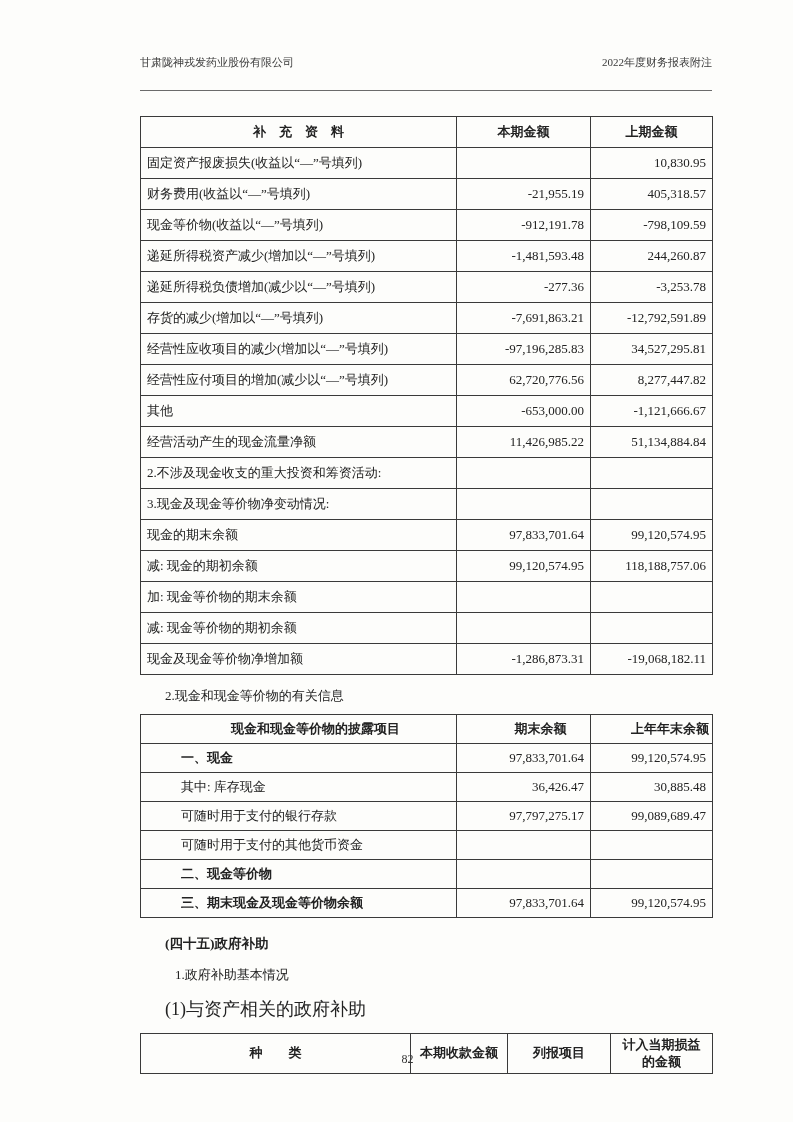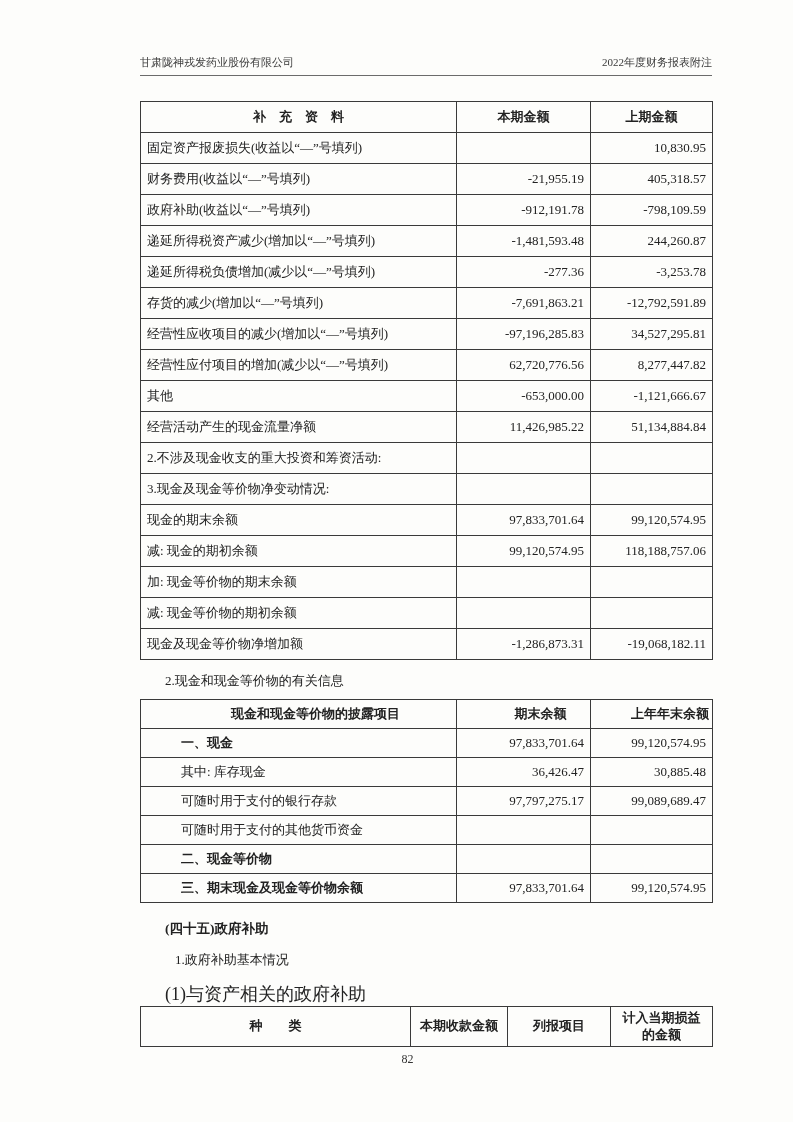--- a/index.html
+++ b/index.html
@@ -11,21 +11,21 @@
     margin: 0 auto;
     font-family: "Liberation Serif", "DejaVu Serif", serif;
     color: #222;
     overflow: hidden;
   }
   .content { position: absolute; left: 140px; top: 55px; width: 572px; }
 
   .header {
     display: flex; justify-content: space-between; align-items: flex-end;
     font-size: 11px; color: #3a3a3a;
-    padding-bottom: 5px; border-bottom: 1.5px solid #6b6b6b;
+    padding-bottom: 20px; border-bottom: 1.5px solid #6b6b6b;
   }
 
   table.tbl { border-collapse: collapse; width: 100%; table-layout: fixed; }
   .tbl th, .tbl td {
     border: 1px solid #3a3a3a;
     padding: 0 6px;
     font-size: 13px;
     overflow: hidden;
     white-space: nowrap;
     vertical-align: middle;
@@ -43,21 +43,21 @@
   .indent-1 { padding-left: 30px; }
   .indent-2 { padding-left: 47px; }
   .indent-3 { padding-left: 66px; }
   .bold { font-weight: bold; }
 
   .note  { margin: 12px 0 0 25px; font-size: 13px; }
   .sub-heading { margin: 17px 0 0 25px; font-size: 13.5px; font-weight: bold; }
   .sub-line-a  { margin: 13px 0 0 35px; font-size: 13px; }
   .sub-line-b  { margin: 13px 0 0 25px; font-size: 18px; }
 
-  .gov { }
+  .gov { margin-top: 12px; }
   .gov th { height: 40px; white-space: normal; line-height: 1.25; }
 
   .footer {
     position: absolute; left: 0; right: 0; top: 1052px;
     text-align: center; font-size: 12px; color: #333; margin-left: 22px;
   }
 </style>
 </head>
 <body>
 
@@ -87,21 +87,21 @@
             <td class="label indent-1">固定资产报废损失(收益以“—”号填列)</td>
             <td class="num"></td>
             <td class="num">10,830.95</td>
           </tr>
           <tr>
             <td class="label indent-1">财务费用(收益以“—”号填列)</td>
             <td class="num">-21,955.19</td>
             <td class="num">405,318.57</td>
           </tr>
           <tr>
-            <td class="label indent-1">政府补助(收益以“—”号填列)</td>
+            <td class="label indent-1">现金等价物(收益以“—”号填列)</td>
             <td class="num">-912,191.78</td>
             <td class="num">-798,109.59</td>
           </tr>
           <tr>
             <td class="label indent-1">递延所得税资产减少(增加以“—”号填列)</td>
             <td class="num">-1,481,593.48</td>
             <td class="num">244,260.87</td>
           </tr>
           <tr>
             <td class="label indent-1">递延所得税负债增加(减少以“—”号填列)</td>

